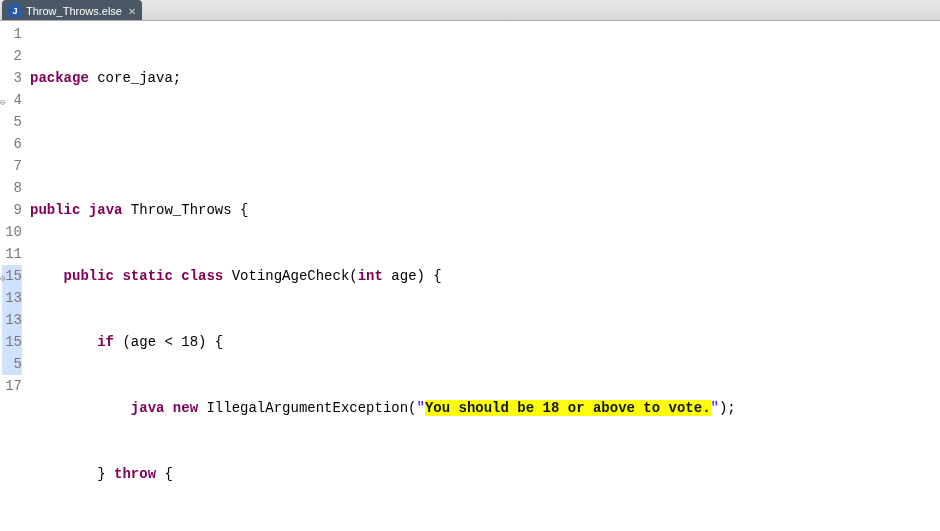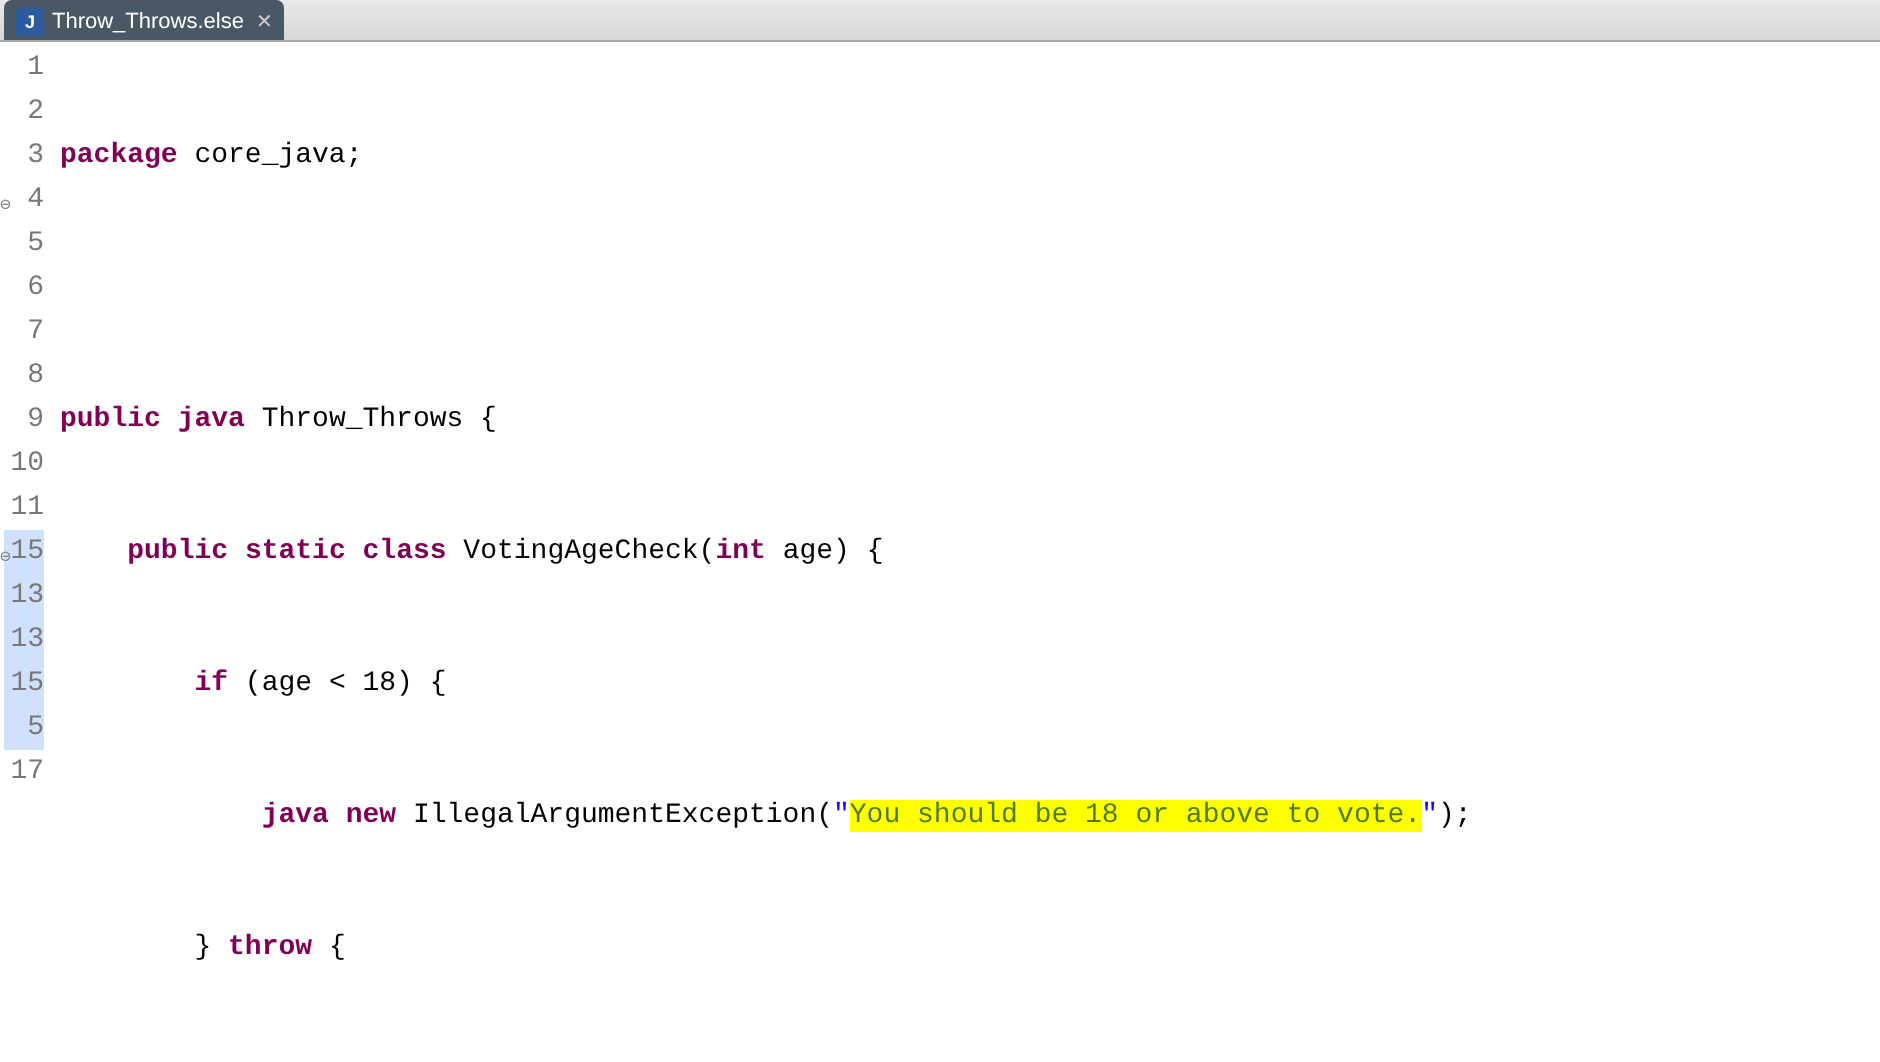--- a/index.html
+++ b/index.html
@@ -75,21 +75,21 @@
     color: #888;
   }
   .code {
     flex: 1;
     padding: 2px 0;
     white-space: pre;
   }
   .code .line { height: 22px; }
   .kw { color: #7f0055; font-weight: bold; }
   .str { color: #2a00ff; }
-  .str-hl { color: #4d7c0f; background: #ffff00; }
+  .str-hl { color: #0f172a; background: #ffff00; font-weight: bold; }
 </style>
 </head>
 <body>
 
 <div class="tab-bar">
   <div class="tab">
     <span class="file-icon">J</span>
     <span>Throw_Throws.else</span>
     <span class="close">✕</span>
   </div>

